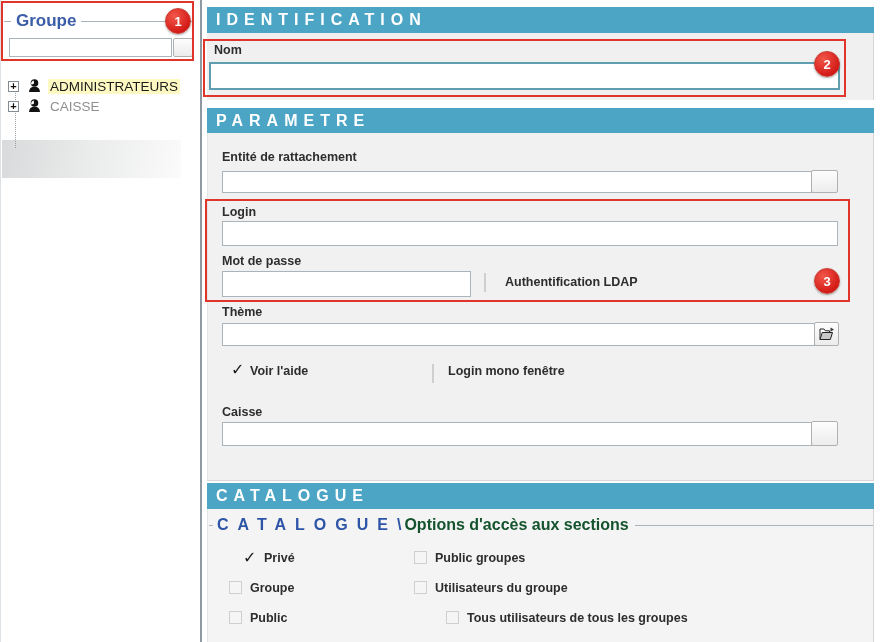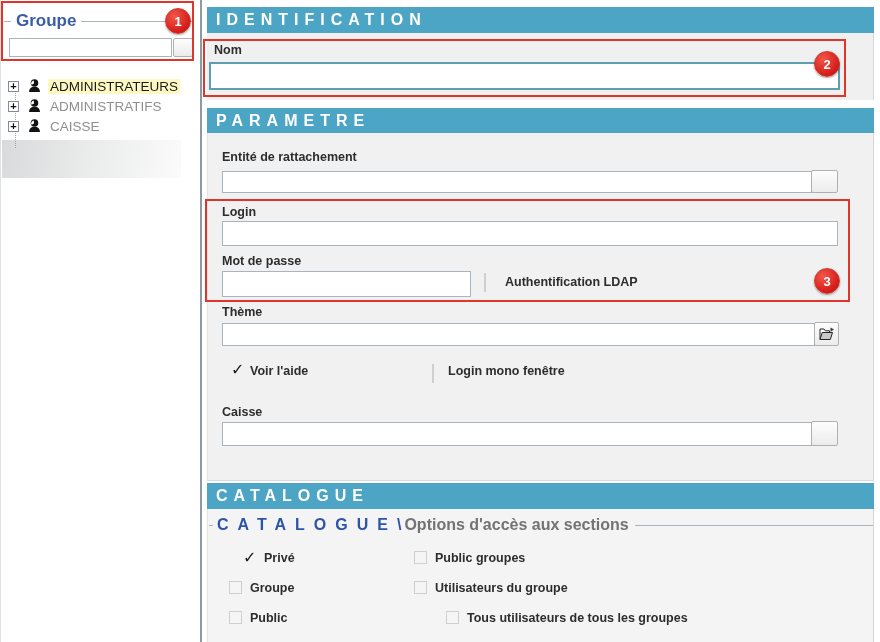--- a/index.html
+++ b/index.html
@@ -81,21 +81,21 @@
   .caisse-label { left:222px; top:405px; }
   .caisse-input { left:222px; top:422px; width:590px; height:24px; }
   .caisse-btn { left:811px; top:421px; width:27px; height:25px; }
 
   .catalogue-bar { top:483px; }
   .catalogue-body { left:207px; top:509px; width:667px; height:133px; background:#f4f4f4;
                     border-left:1px solid #e4e4e4; border-right:1px solid #d5d5d5; }
   .subtitle-row { left:209px; top:513px; width:664px; height:24px; }
   .subtitle-word { color:#2d54a6; font-weight:bold; font-size:16px; letter-spacing:9px; padding-left:4px; }
   .subtitle-sep { color:#2d54a6; font-weight:bold; font-size:16px; padding:0 3px 0 0; }
-  .subtitle-text { color:#737373; font-weight:bold; font-size:16px; padding-right:6px; }
+  .subtitle-text { color:#14532d; font-weight:bold; font-size:16px; padding-right:6px; }
   .opt { display:flex; align-items:center; height:17px; }
   .opt .field-label { margin-left:8px; }
   .opt-0 { left:243px; top:549px; } .opt-1 { left:414px; top:549px; }
   .opt-2 { left:229px; top:579px; } .opt-3 { left:414px; top:579px; }
   .opt-4 { left:229px; top:609px; } .opt-5 { left:414px; top:609px;padding-left:32px; }
 </style>
 </head>
 <body>
 
 
@@ -121,29 +121,20 @@
       </svg>
       <span class="tree-label">ADMINISTRATEURS</span>
     </div>
     <div class="tree-row">
       <span class="expander"></span>
       <svg class="tree-icon" viewBox="0 0 16 16">
         <circle cx="8" cy="5" r="3.8" fill="#121212"></circle>
         <path d="M2.5 14 q0.3 -5.2 5.5 -5.2 q5.2 0 5.5 5.2 z" fill="#121212"></path>
         <path d="M4.6 5.8 a3.4 3.4 0 0 1 2.6 -3.4 l0.4 3 l-2.6 1.4 z" fill="#ffffff"></path>
       </svg>
-      <span class="tree-label">ADMINISTRATIFS</span>
-    </div>
-    <div class="tree-row">
-      <span class="expander"></span>
-      <svg class="tree-icon" viewBox="0 0 16 16">
-        <circle cx="8" cy="5" r="3.8" fill="#121212"></circle>
-        <path d="M2.5 14 q0.3 -5.2 5.5 -5.2 q5.2 0 5.5 5.2 z" fill="#121212"></path>
-        <path d="M4.6 5.8 a3.4 3.4 0 0 1 2.6 -3.4 l0.4 3 l-2.6 1.4 z" fill="#ffffff"></path>
-      </svg>
       <span class="tree-label">CAISSE</span>
     </div>
   </div>
   <div class="abs selection-band"></div>
 </div>
 <div class="abs anno-box anno-box-1"></div>
 <div class="abs badge badge-1">1</div>
 
 
 <div class="abs bar ident-bar">IDENTIFICATION</div>

